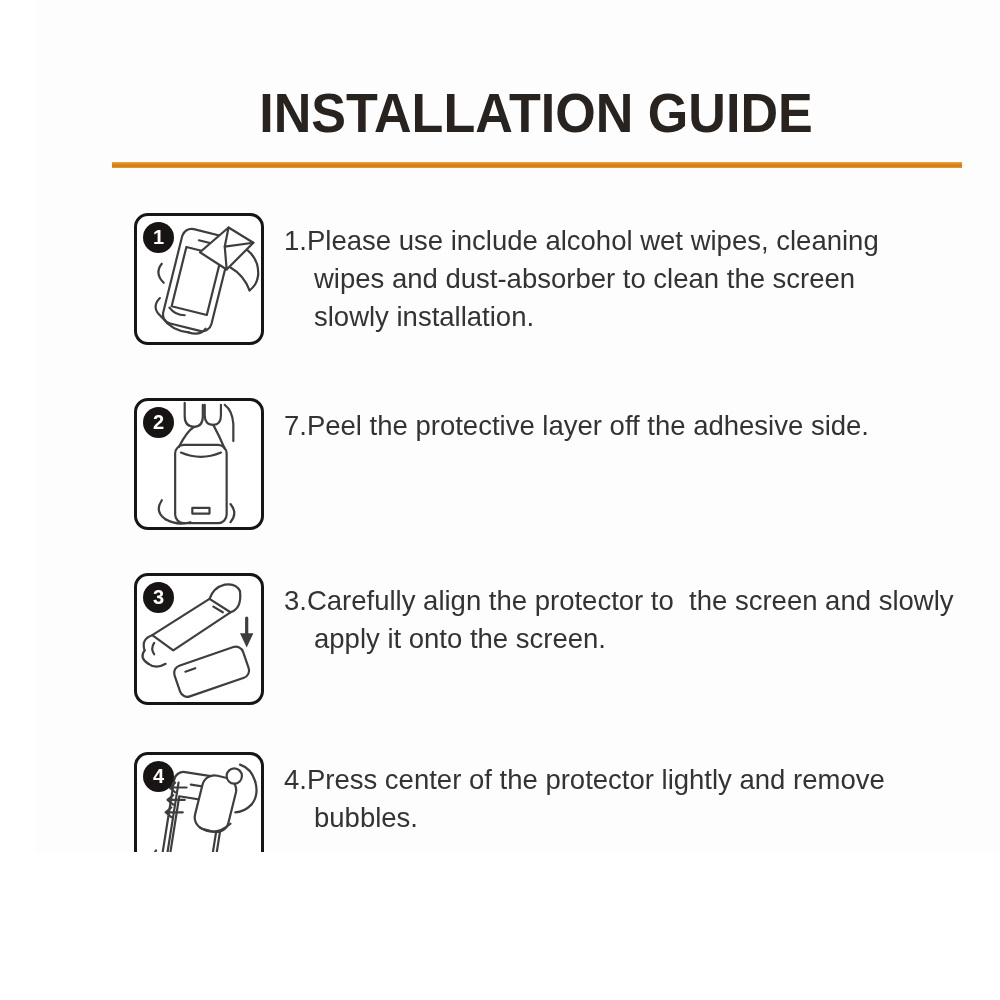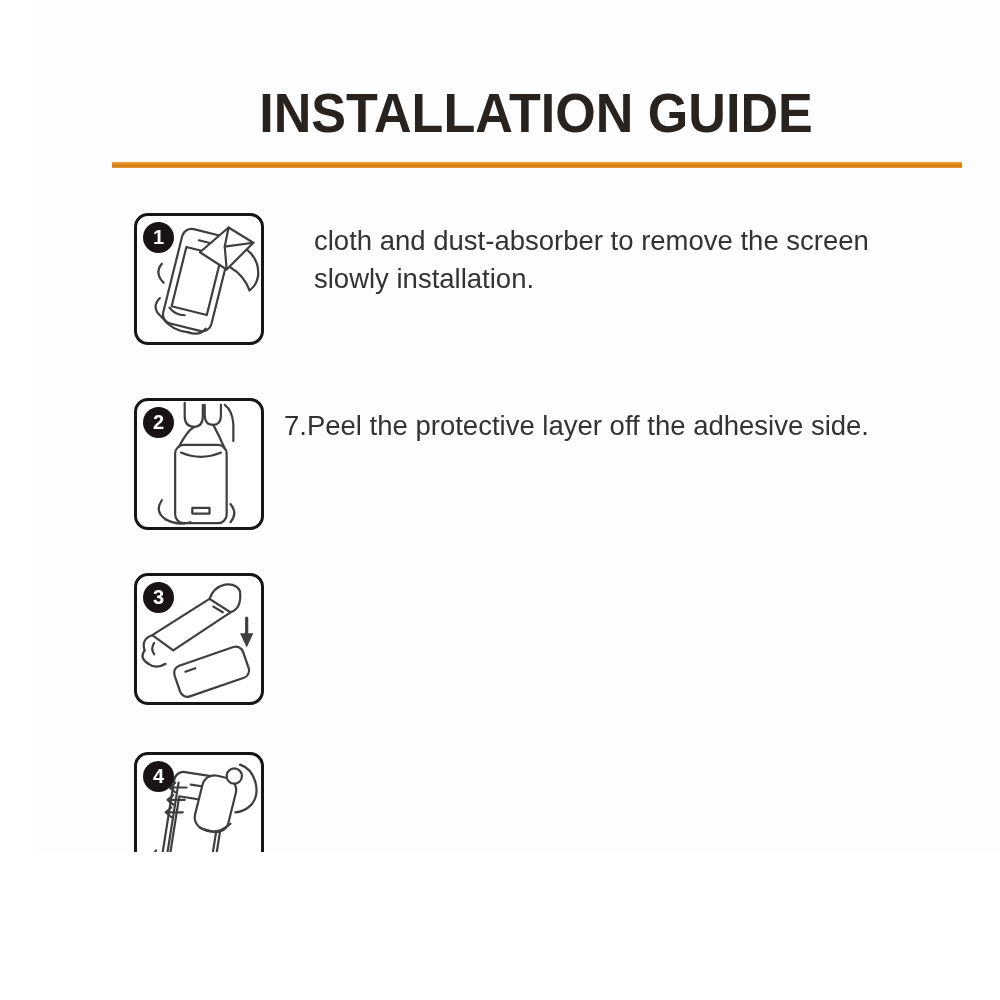--- a/index.html
+++ b/index.html
@@ -59,21 +59,22 @@
           <path d="M118 78 Q126 72 127 62"></path>
           <path d="M28 70 Q18 60 26 50"></path>
           <path d="M24 86 Q14 96 26 106"></path>
           <path d="M26 106 Q36 120 54 122"></path>
           <path d="M54 122 Q66 126 72 118"></path>
           <path d="M34 96 Q40 104 50 104"></path>
         </g>
       </svg>
     </div>
     <div class="text">
-      <div class="line cont">cloth and dust-absorber to remove the screen</div>
+      <div class="line">1.Please use include alcohol wet wipes, cleaning</div>
+      <div class="line cont">wipes and dust-absorber to clean the screen</div>
       <div class="line cont">slowly installation.</div>
     </div>
   </div>
 
   <div class="step step2">
     <div class="figure">
       <span class="badge">2</span>
       <svg class="illus" viewBox="0 0 130 132">
         <g fill="none" stroke="#3e3e3e" stroke-width="2.2" stroke-linecap="round" stroke-linejoin="round">
           <path d="M50 2 L50 16 Q50 27 60 27 Q69 27 69 16 L69 4" fill="#ffffff"></path>
@@ -110,20 +111,24 @@
           <path d="M98 38 Q110 34 108 16"></path>
           <path d="M16 62 Q4 66 8 78"></path>
           <path d="M8 78 Q2 86 12 92"></path>
           <path d="M12 92 Q20 98 30 92"></path>
           <path d="M18 70 Q14 76 18 82"></path>
           <line x1="115" y1="44" x2="115" y2="62" stroke-width="3.2"></line>
           <path d="M108 60 L122 60 L115 75 Z" fill="#3e3e3e" stroke="none"></path>
         </g>
       </svg>
     </div>
+    <div class="text">
+      <div class="line">3.Carefully align the protector to  the screen and slowly</div>
+      <div class="line cont">apply it onto the screen.</div>
+    </div>
   </div>
 
   <div class="step step4">
     <div class="figure">
       <span class="badge">4</span>
       <svg class="illus" viewBox="0 0 130 132">
         <g fill="none" stroke="#3e3e3e" stroke-width="2.2" stroke-linecap="round" stroke-linejoin="round">
           <g transform="rotate(9 60 72)">
             <rect x="32" y="20" width="56" height="106" rx="10"></rect>
             <line x1="37" y1="32" x2="37" y2="114"></line>
@@ -141,16 +146,18 @@
           <path d="M120 52 Q112 60 103 60"></path>
           <path d="M52 34 L35 34 M40 29 L34 34 L40 39"></path>
           <path d="M50 47 L33 47 M38 42 L32 47 L38 52"></path>
           <path d="M48 60 L31 60 M36 55 L30 60 L36 65"></path>
           <path d="M20 100 Q12 112 22 122 Q32 130 44 124"></path>
           <path d="M84 114 Q94 122 88 130"></path>
         </g>
       </svg>
     </div>
     <div class="text">
+      <div class="line">4.Press center of the protector lightly and remove</div>
+      <div class="line cont">bubbles.</div>
     </div>
   </div>
 
 </div>
 
 </body></html>

